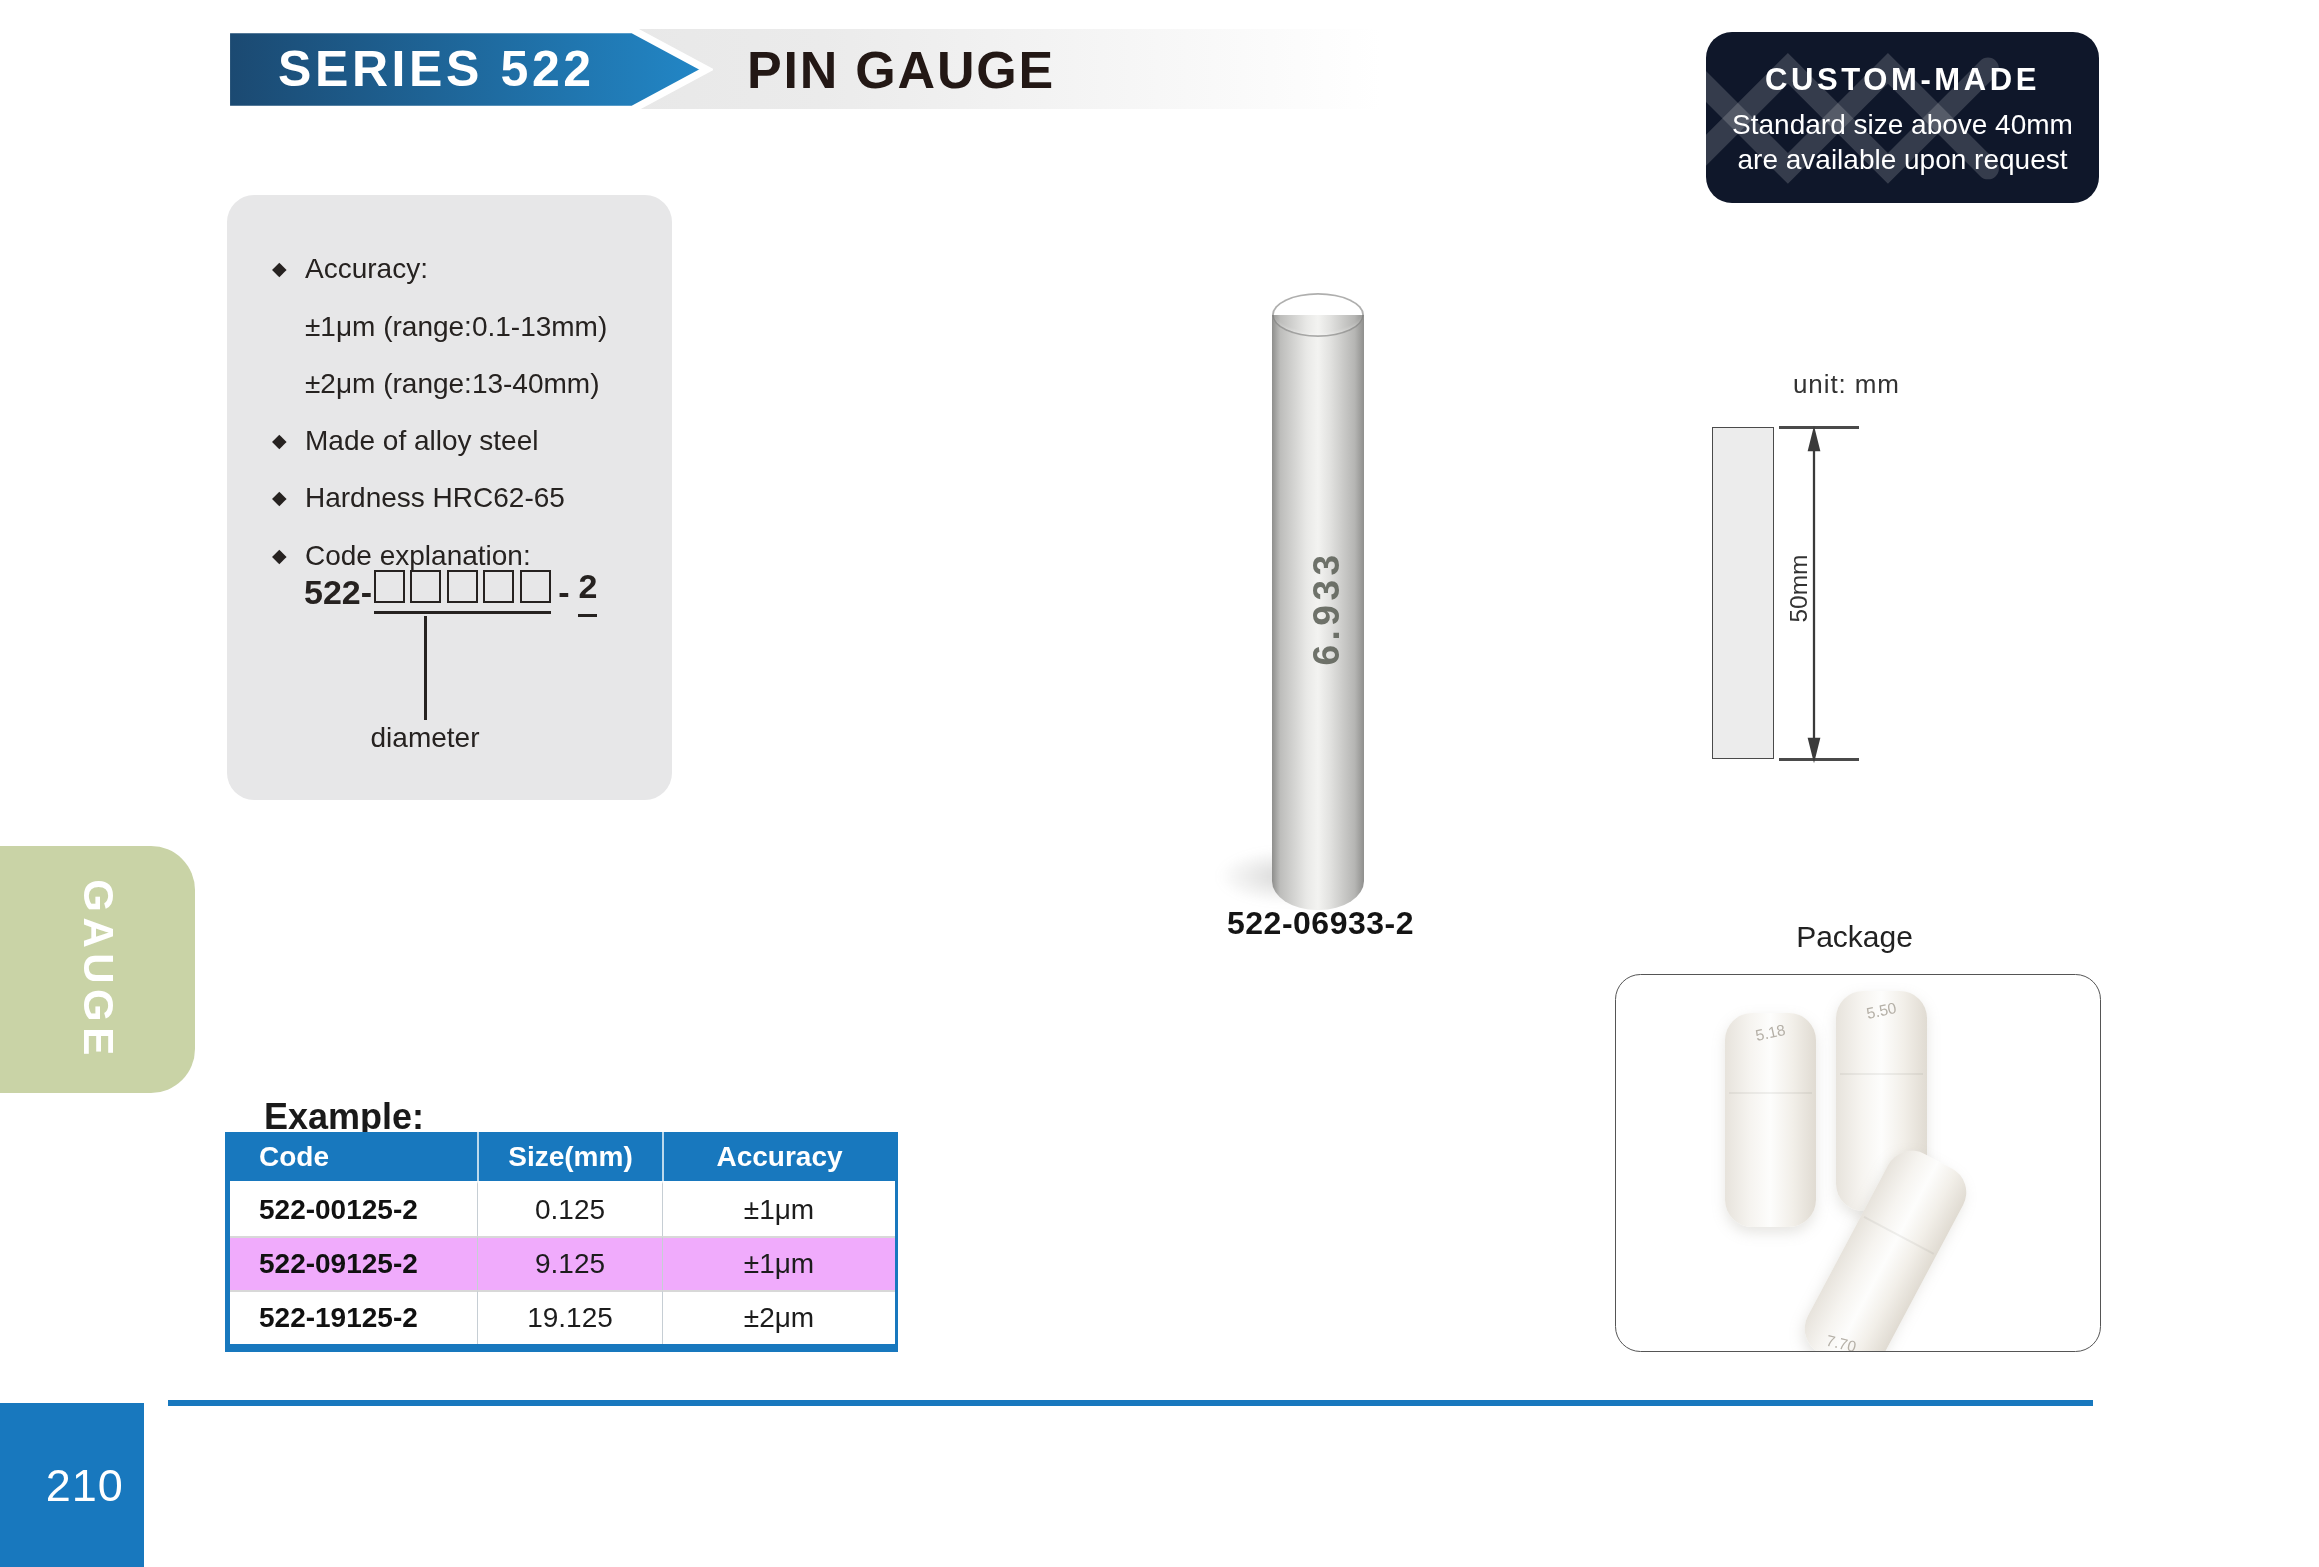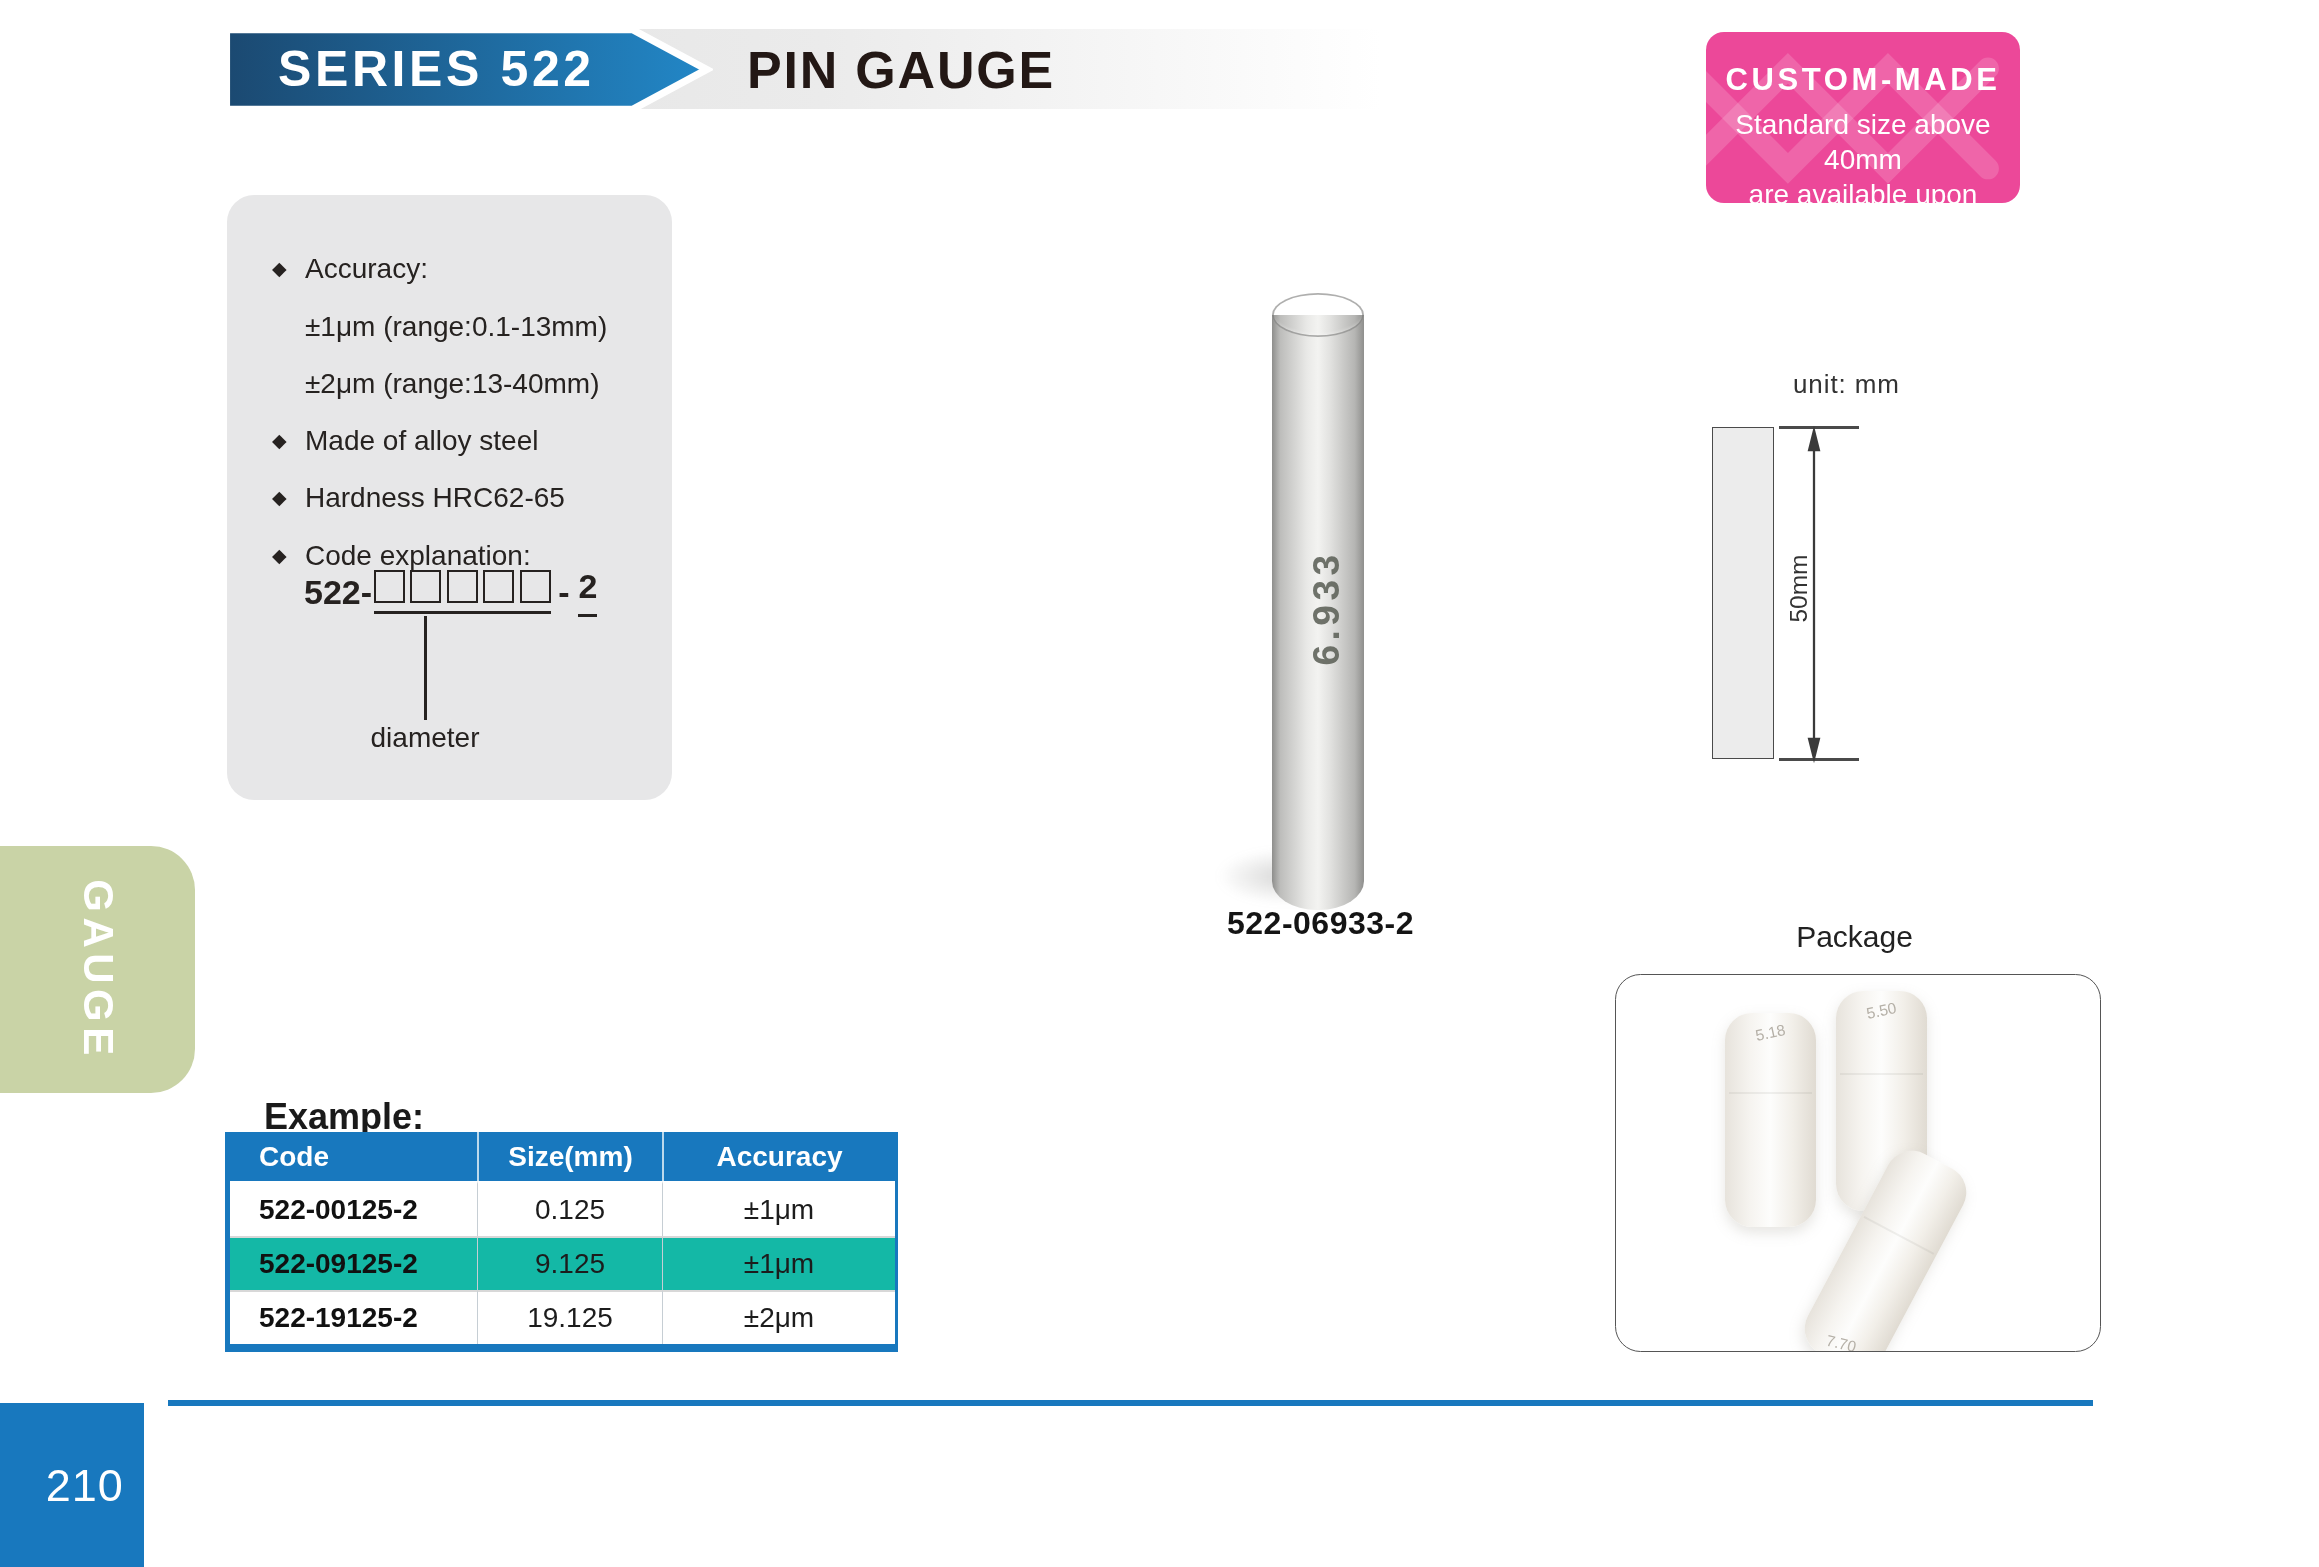--- a/index.html
+++ b/index.html
@@ -16,22 +16,22 @@
   .series-label{
     position:absolute;left:278px;top:29px;height:80px;line-height:80px;
     font-size:50px;font-weight:bold;color:#ffffff;letter-spacing:3.6px;white-space:nowrap;
   }
   .page-title{
     position:absolute;left:747px;top:29px;height:102px;line-height:82px;
     font-size:52px;font-weight:bold;color:#231815;letter-spacing:1.8px;white-space:nowrap;
   }
   
   .badge{
-    position:absolute;left:1706px;top:32px;width:314px;height:171px;border-radius:18px;
-    background:#ec4899;overflow:hidden;
+    position:absolute;left:1706px;top:32px;width:393px;height:171px;border-radius:26px;
+    background:#0f172a;overflow:hidden;
   }
   .badge svg.pattern{position:absolute;left:0;top:0;}
   .badge-title{
     position:absolute;left:0;top:30px;width:100%;text-align:center;
     font-size:31px;font-weight:bold;color:#ffffff;letter-spacing:3.6px;
   }
   .badge-lines{
     position:absolute;left:0;top:75px;width:100%;text-align:center;
     font-size:28px;line-height:35px;color:#ffffff;
   }
@@ -122,21 +122,21 @@
     height:47px;background:#1878be;color:#ffffff;font-size:28px;font-weight:bold;text-align:center;
   }
   table.example th.col-code{text-align:left;padding-left:29px;}
   table.example th + th{border-left:2.7px solid #bcd9ec;}
   table.example td{
     height:50px;background:#ffffff;font-size:28px;color:#1c1c1c;text-align:center;border-top:2.7px solid #d8d8d8;
   }
   table.example tr.first td{border-top:3.6px solid #ffffff;}
   table.example td.cell-code{text-align:left;padding-left:29px;font-weight:bold;color:#111111;}
   table.example td + td{border-left:1.8px solid #c6ced4;}
-  table.example tr.hl td{background:#14b8a6;}
+  table.example tr.hl td{background:#f0abfc;}
   
   .side-tab{
     position:absolute;left:0;top:846px;width:195px;height:247px;
     background:#c9d3a6;border-radius:0 44px 44px 0;
   }
   .side-tab-text{
     position:absolute;left:50%;top:50%;
     transform:translate(-50%,-50%) rotate(90deg);
     font-size:42px;font-weight:bold;color:#ffffff;letter-spacing:5.5px;white-space:nowrap;
   }

